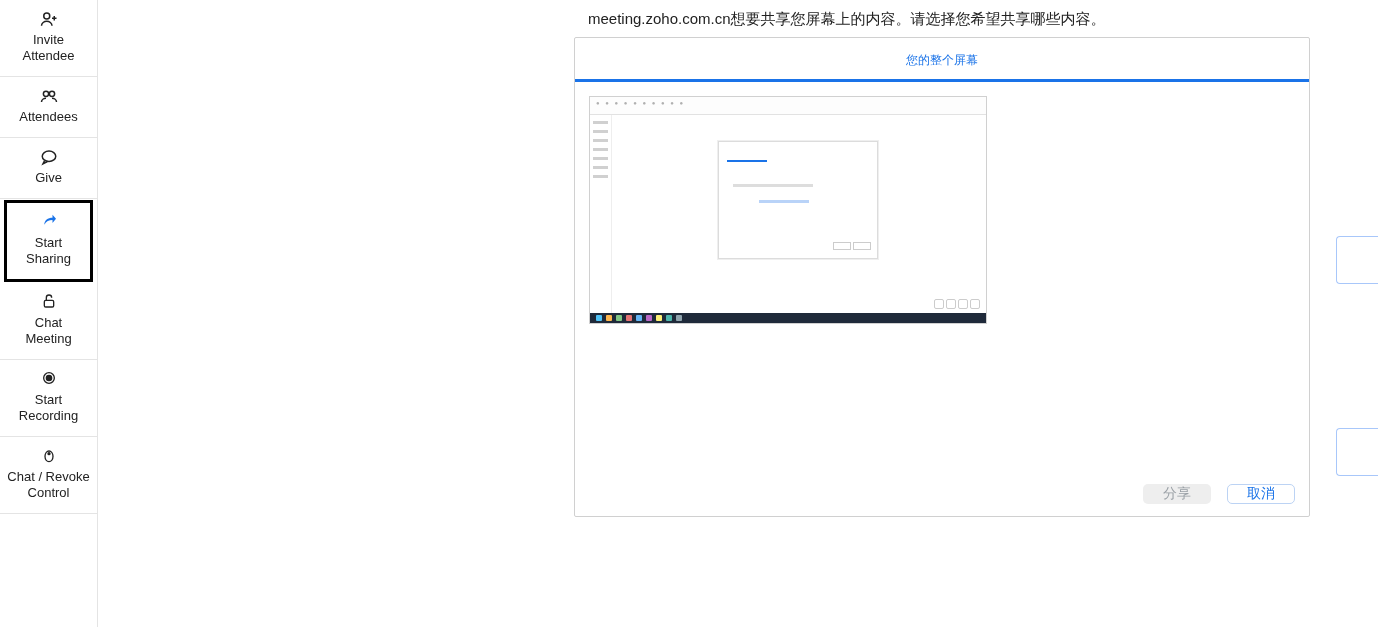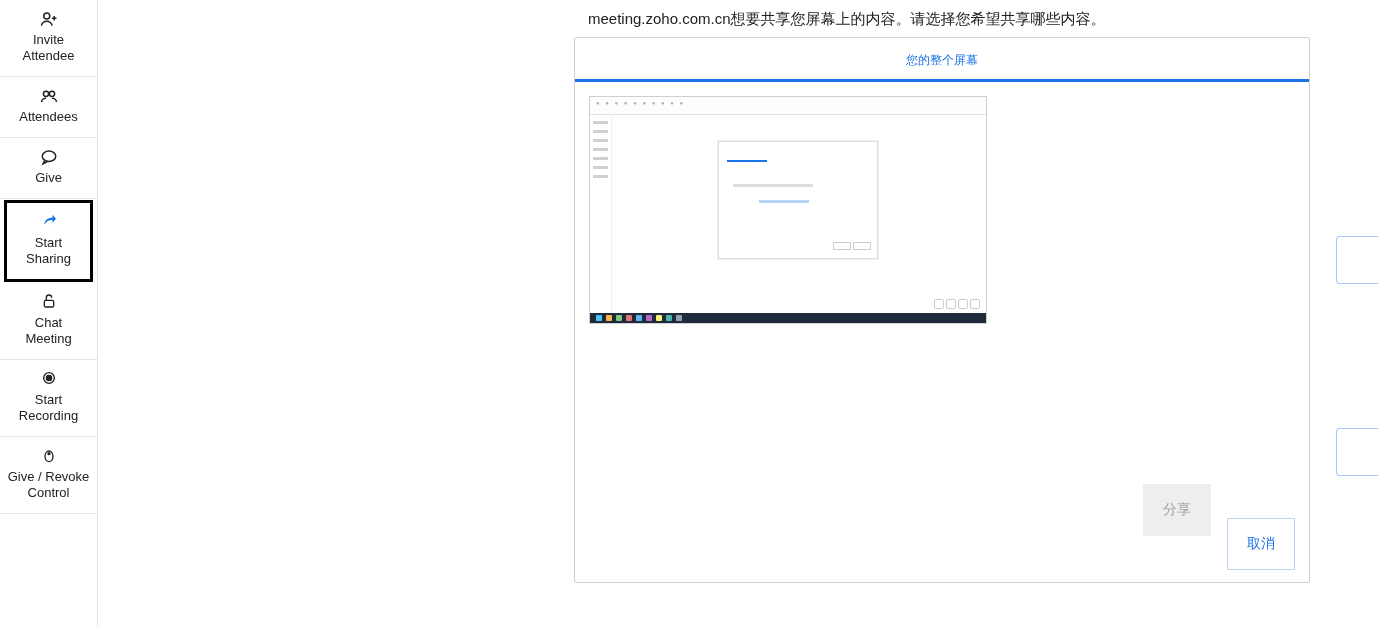--- a/index.html
+++ b/index.html
@@ -59,26 +59,26 @@
   .thumb .tb-inner .btns span{display:inline-block; width:18px; height:8px; border:1px solid #ccc; margin-left:2px; font-size:4px;}
   .thumb .tb-taskbar { position:absolute; left:0; right:0; bottom:0; height:10px; background:#1f2a3a;}
   .thumb .tb-taskbar .tbi{position:absolute; top:2px; height:6px; width:6px; border-radius:1px;}
   .thumb .tb-float{position:absolute; right:6px; bottom:14px; display:flex; gap:2px;}
   .thumb .tb-float span{width:10px;height:10px;border:1px solid #ccc;background:#fff;border-radius:2px;}
 
   .dialog-buttons {
     display: flex; justify-content: flex-end; gap: 16px; padding: 6px 14px 0;
   }
   .btn {
-    min-width: 68px; height: 52px; padding: 0 2px; font-size: 14px;
-    border-radius: 0; cursor: pointer; display: inline-flex;
+    min-width: 68px; height: 20px; padding: 0 2px; font-size: 14px;
+    border-radius: 5px; cursor: pointer; display: inline-flex;
     align-items: center; justify-content: center;
   }
   .btn-disabled { background: #eeeeee; color: #9aa0a6; }
-  .btn-outline  { background: #fff; color: #1a73e8; border: 1px solid #bcd3f4; margin-top: 34px; }
+  .btn-outline  { background: #fff; color: #1a73e8; border: 1px solid #bcd3f4; }
 
   
   .edge-btn {
     position: absolute; right: 0; width: 42px; height: 48px;
     border: 1px solid #a8c7fa; border-right: none; border-radius: 4px 0 0 4px;
     background: #fff;
   }
 </style>
 </head>
 <body>
@@ -150,21 +150,21 @@
 Recording</span>
   </div>
 
   <div class="side-item">
     <span class="icon-wrap">
       <svg width="16" height="16" viewBox="0 0 24 24" fill="none" stroke="#222" stroke-width="2">
           <ellipse cx="12" cy="14" rx="6" ry="8"></ellipse>
           <circle cx="12" cy="10" r="1.5" fill="#222"></circle>
         </svg>
     </span>
-    <span style="white-space:pre-line;display:block;">Give / Revoke
+    <span style="white-space:pre-line;display:block;">Chat / Revoke
 Control</span>
   </div>
 
 </div>
 
 <div class="dialog-wrap">
   <div class="prompt-line">meeting.zoho.com.cn想要共享您屏幕上的内容。请选择您希望共享哪些内容。</div>
 
   <div class="source-box">
     <div class="tabs">

